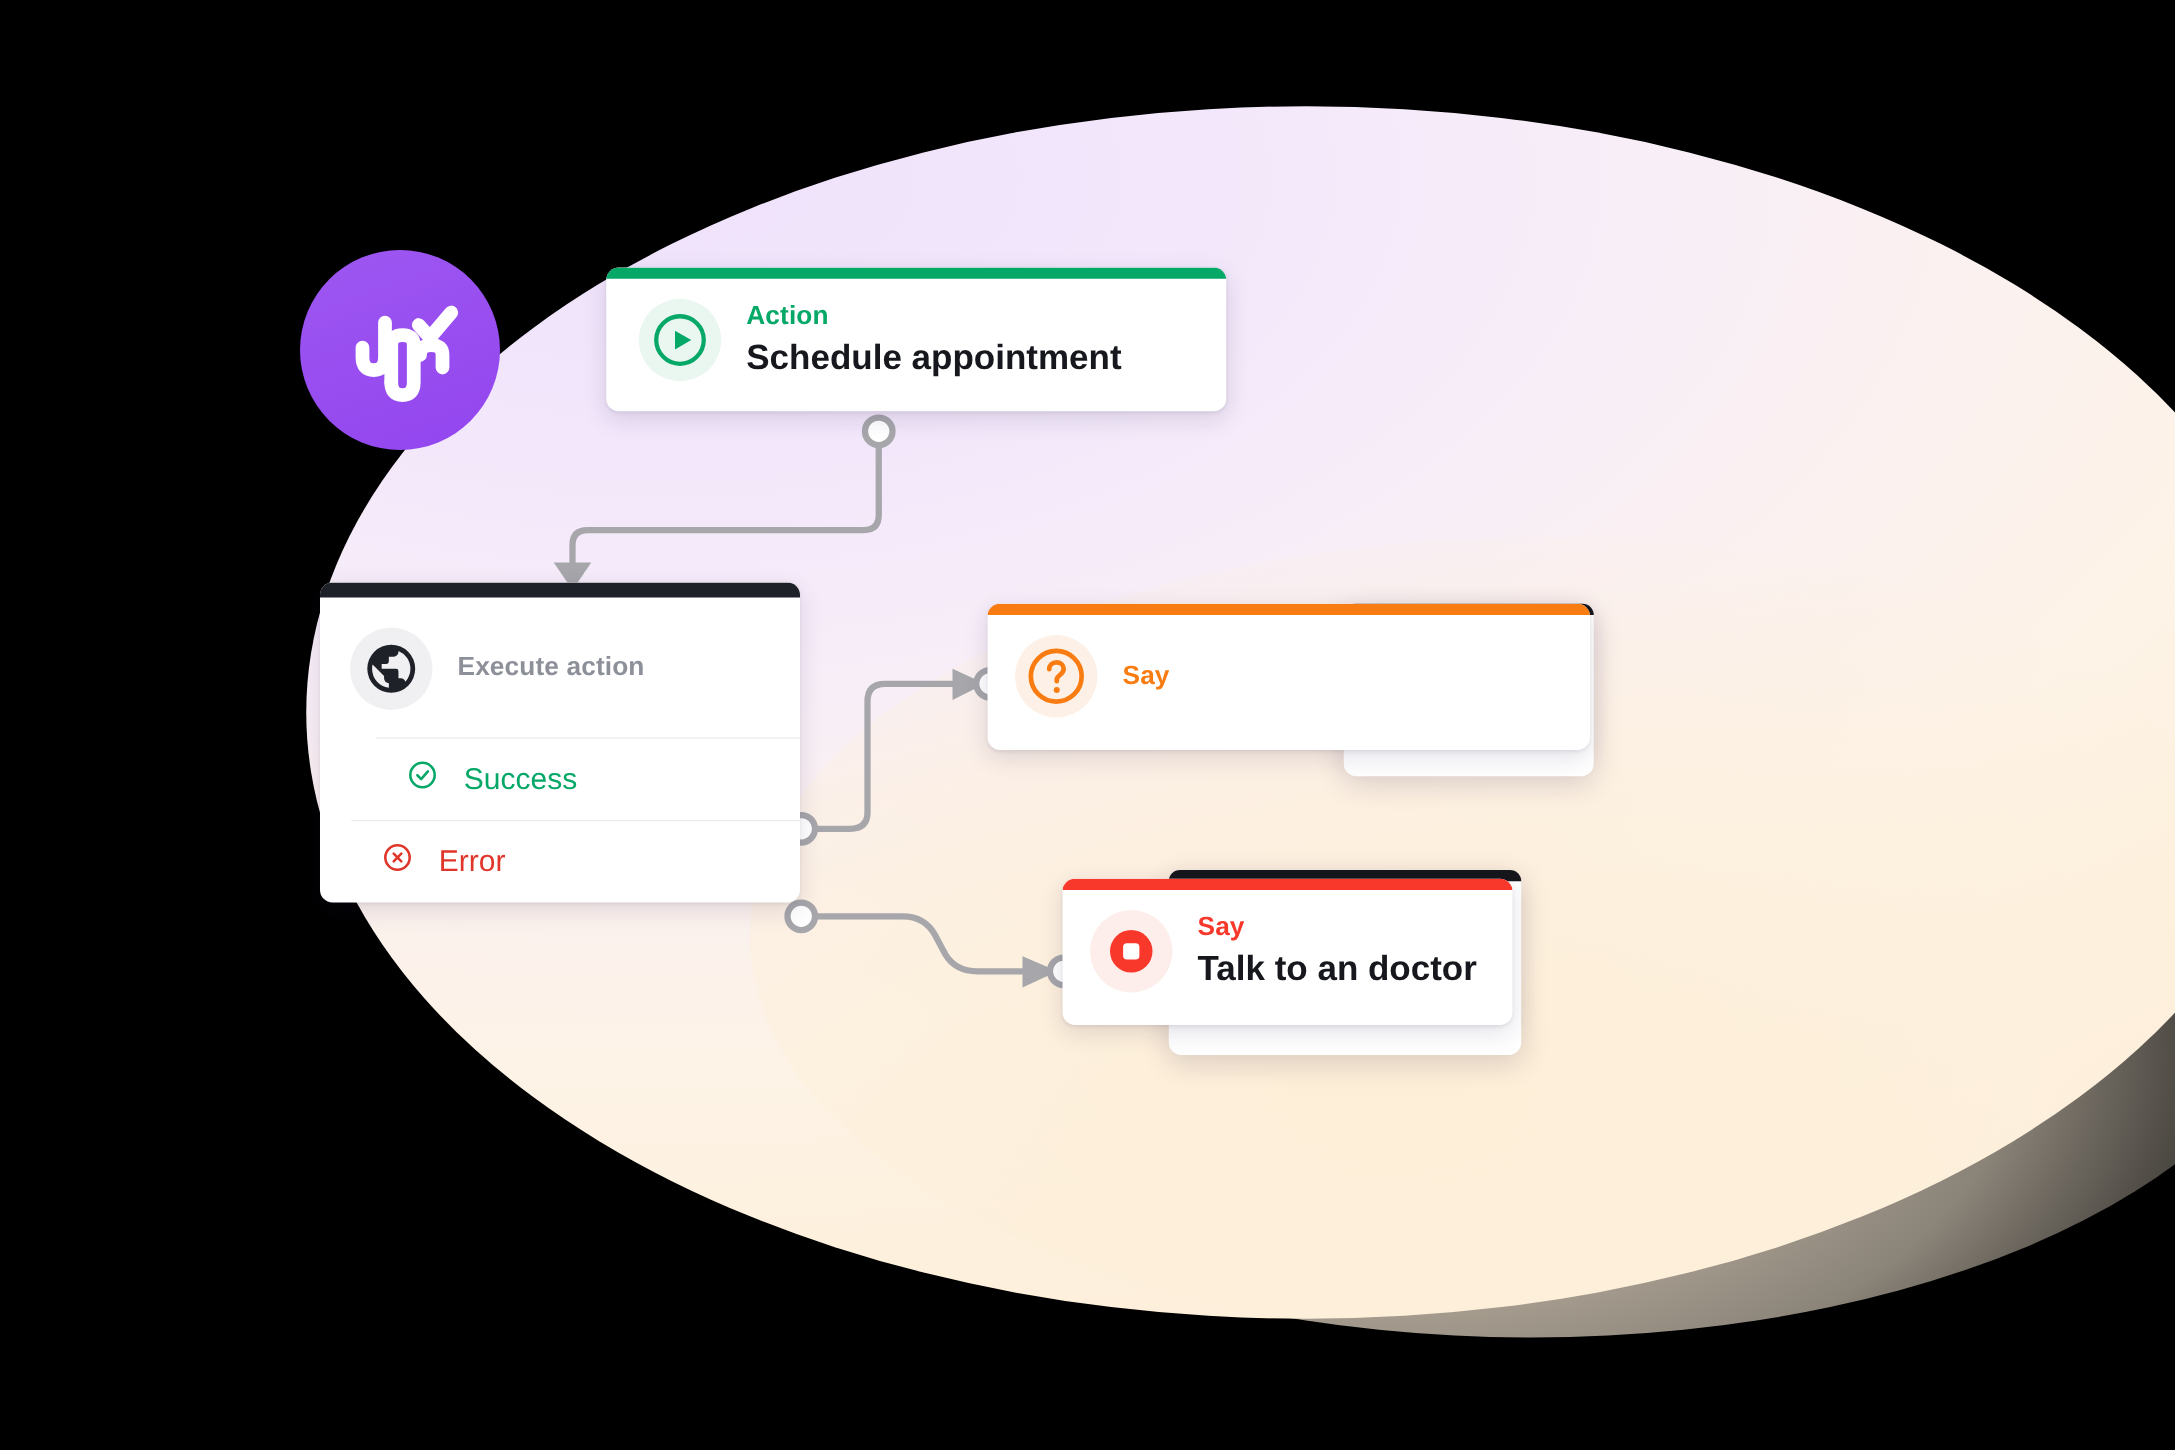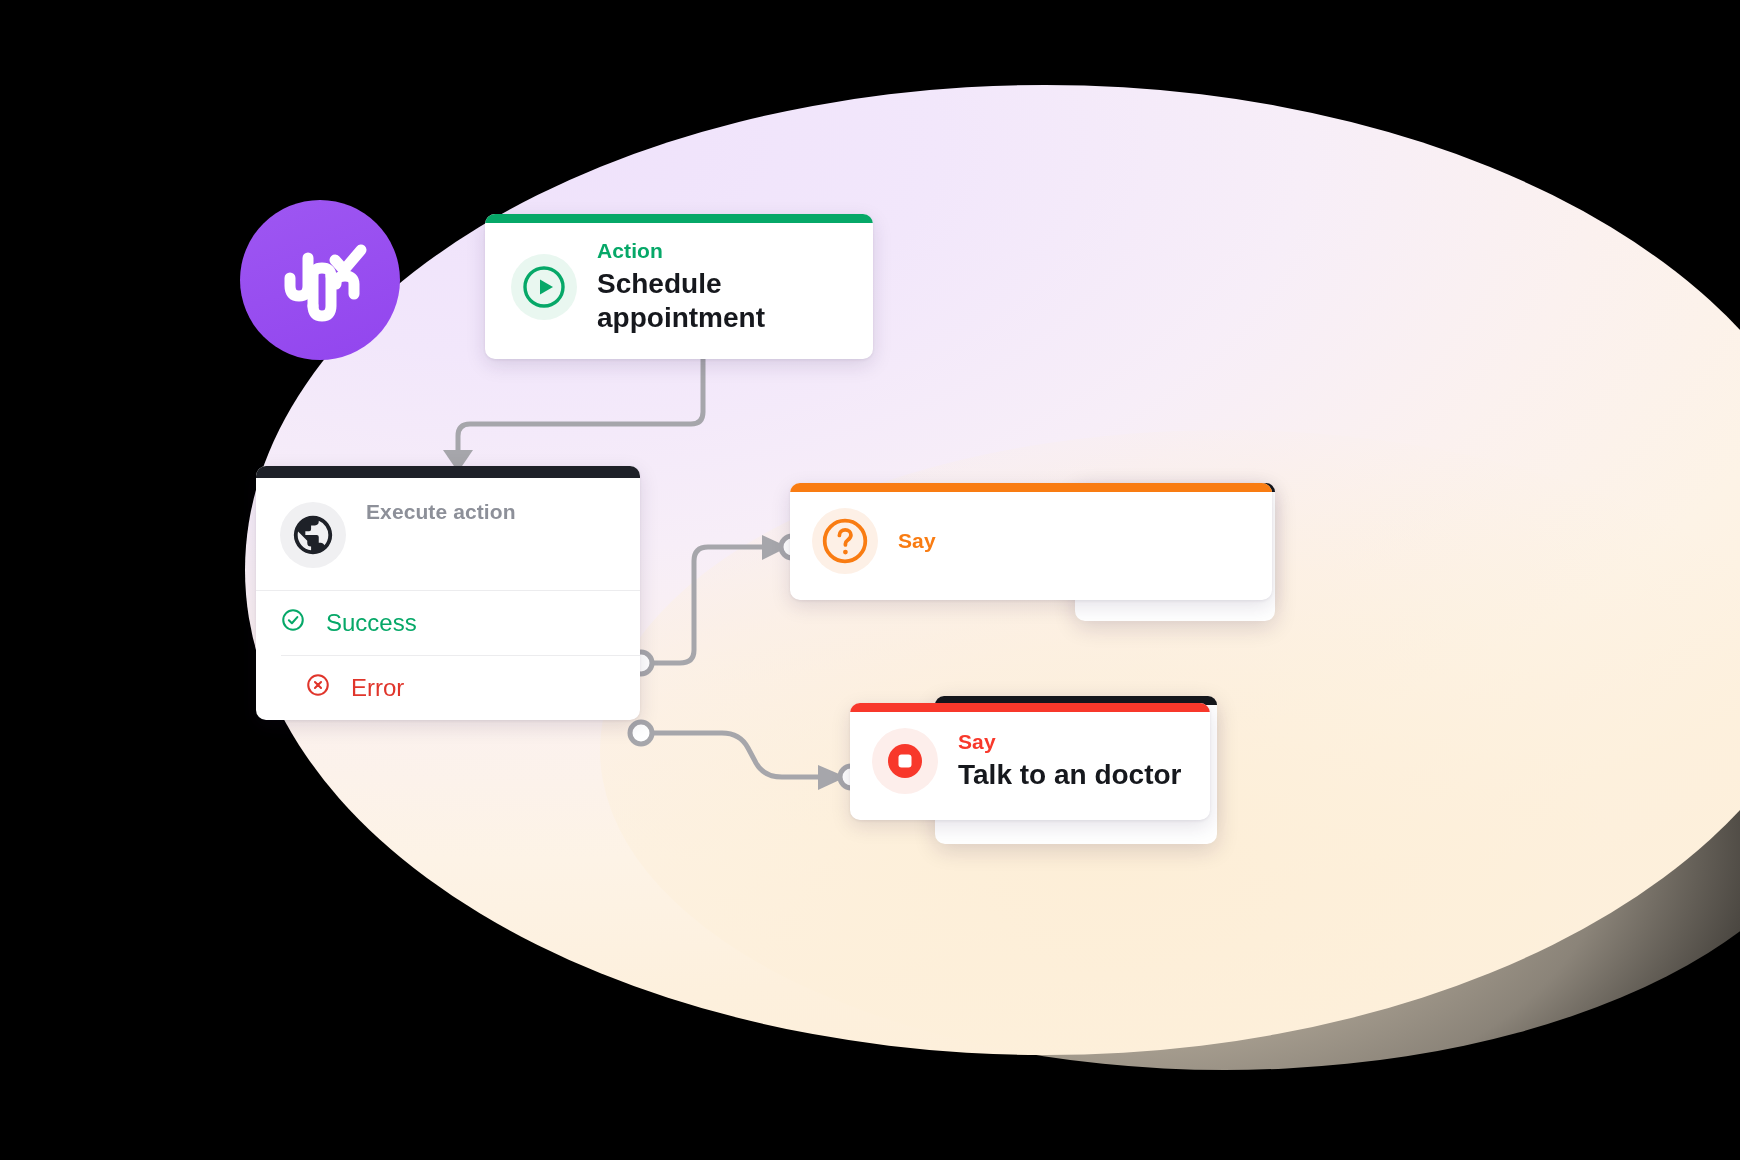--- a/index.html
+++ b/index.html
@@ -98,43 +98,43 @@
     line-height: 1.15;
   }
   .card-title {
     font-size: 28px;
     font-weight: 700;
     color: #16181d;
     line-height: 1.22;
   }
 
   
-  #card-action { left: 485px; top: 214px; width: 388px; }
+  #card-action { left: 485px; top: 214px; width: 496px; }
   #card-action .card-accent { background: #06A868; }
   #card-action .card-icon   { background: #e9f7f0; }
   #card-action .card-kicker { color: #06A868; }
   #card-action .card-body   { padding: 16px 26px 24px 26px; }
 
   
   #card-execute { left: 256px; top: 466px; width: 384px; }
   #card-execute .card-accent { background: #1e2128; height: 12px; }
   #card-execute .card-icon   { background: #f0f0f2; }
   #card-execute .card-kicker { color: #8d9099; }
-  #card-execute .card-body   { align-items: flex-start; padding: 22px 22px 22px 24px; }
+  #card-execute .card-body   { align-items: center; padding: 22px 22px 22px 24px; }
   #card-execute .card-icon   { margin-top: 2px; }
   #card-execute .card-title  { max-width: 220px; }
   .branch-row {
     display: flex;
     align-items: center;
     gap: 20px;
     padding: 16px 24px;
     border-top: 1px solid #ececee;
     font-size: 24px;
   }
-  .branch-row.success { color: #06A868; }
+  .branch-row.success { color: #06A868; margin-left: 45px; }
   .branch-row.error   { color: #e0352b; margin-left: 25px; }
   .branch-label { line-height: 1; }
 
   
   #card-say-consult { left: 790px; top: 483px; width: 482px; }
   #card-say-consult .card-accent { background: #F97C12; }
   #card-say-consult .card-icon   { background: #fdf0e6; }
   #card-say-consult .card-kicker { color: #F97C12; }
   #card-say-consult .card-body   { padding: 16px 24px 26px 22px; }
 

